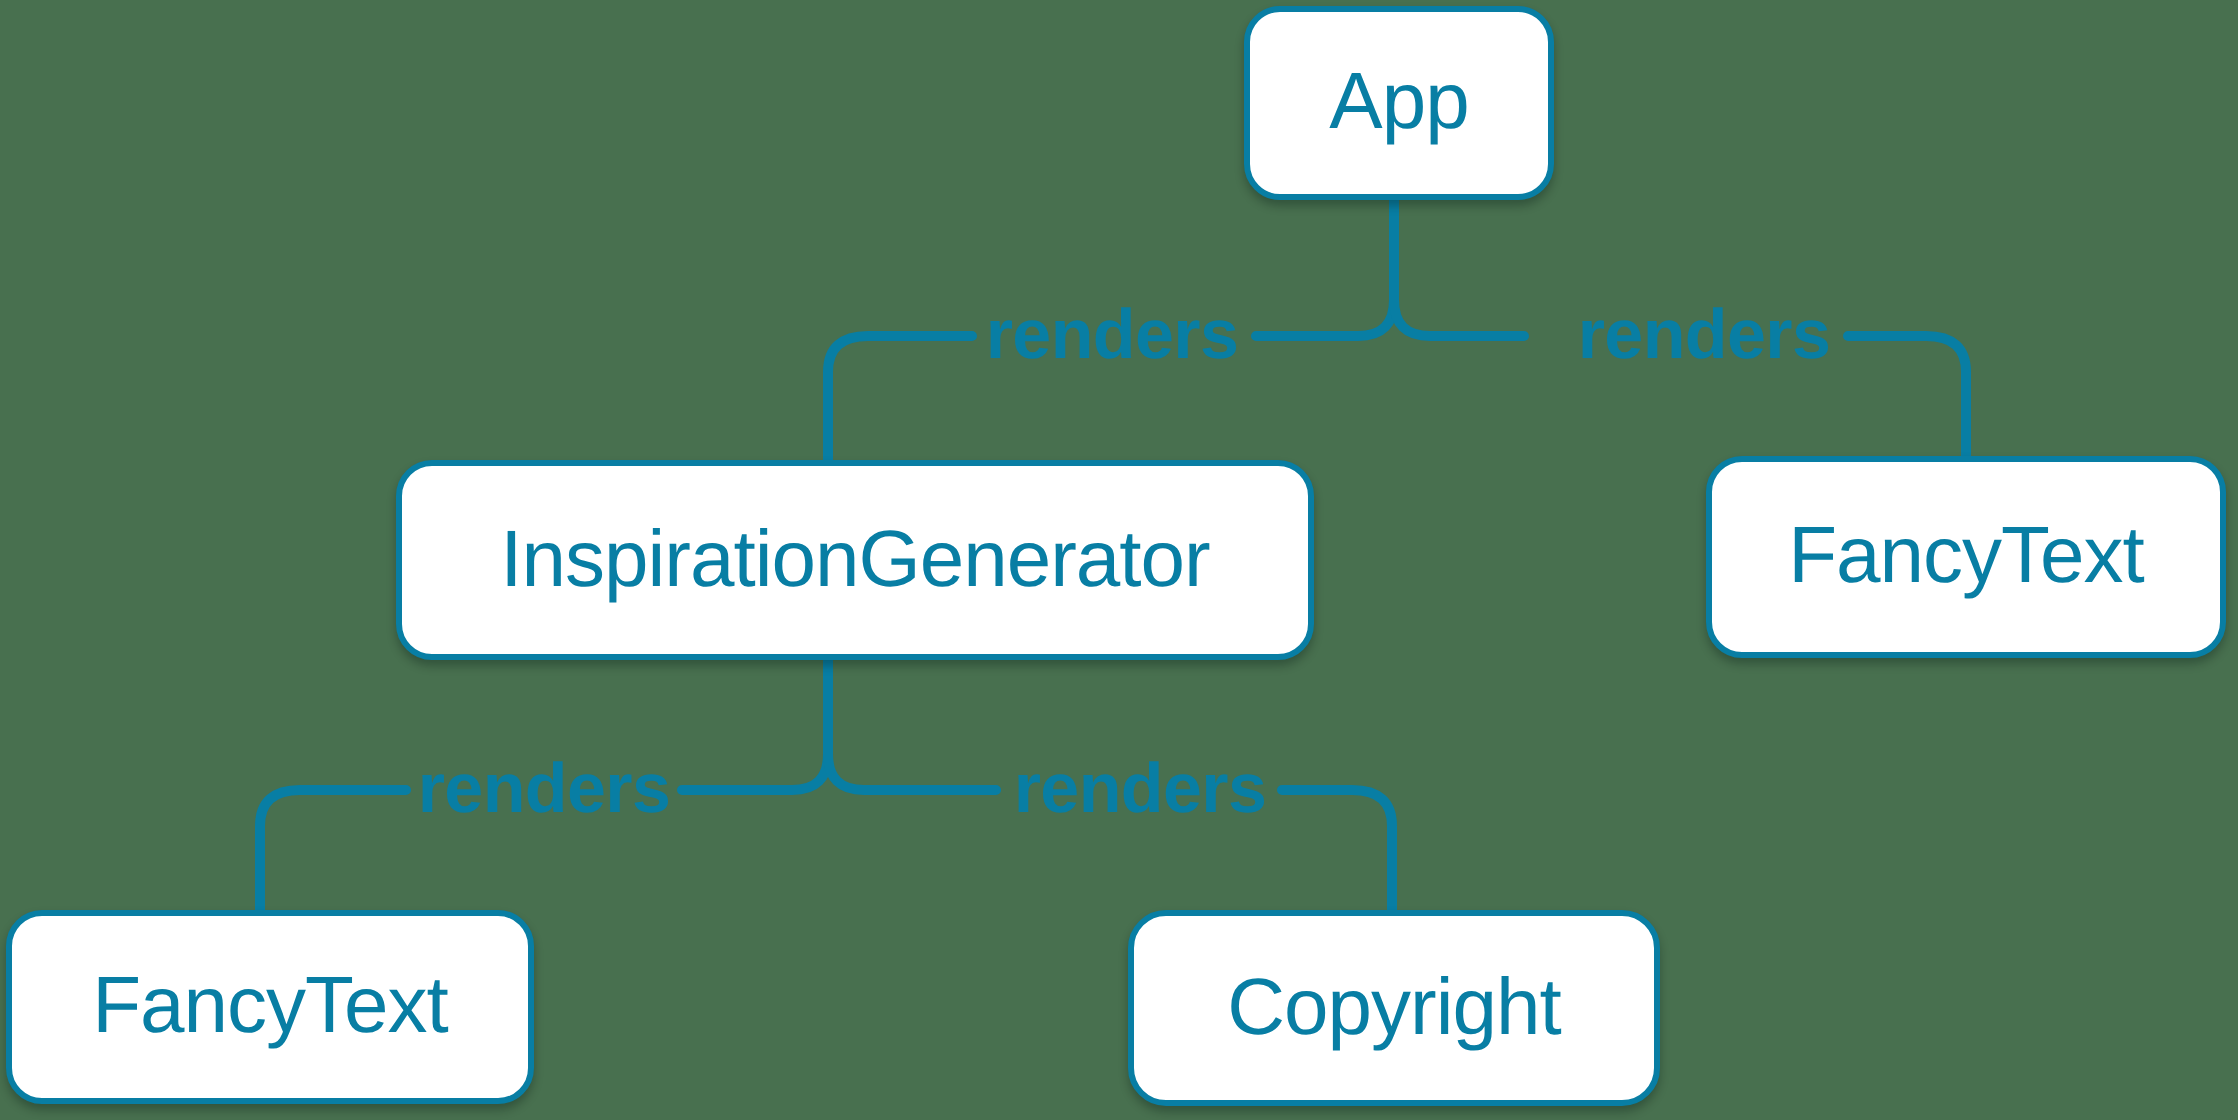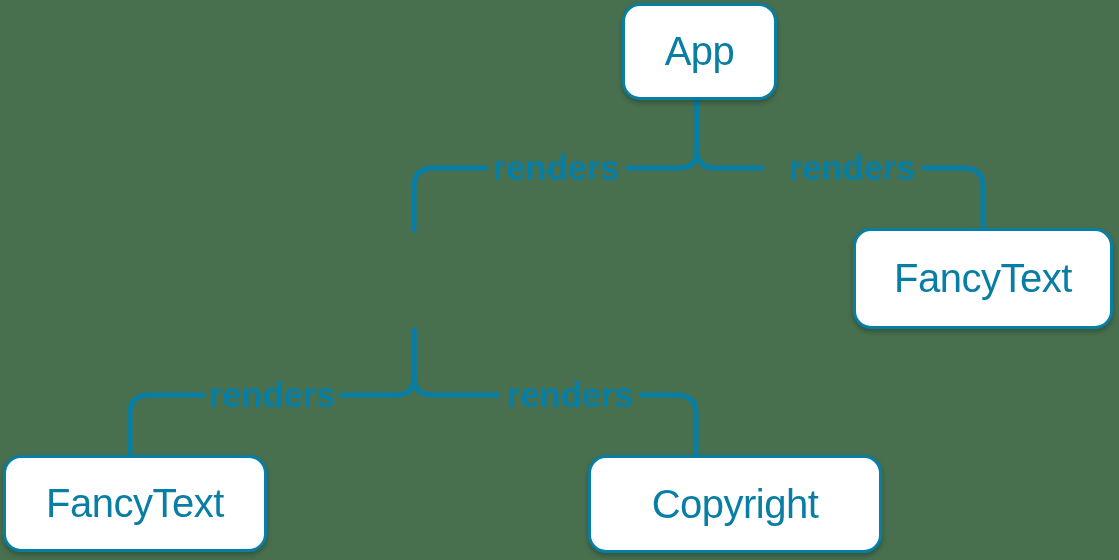--- a/index.html
+++ b/index.html
@@ -45,21 +45,21 @@
     font-size: 40px;
     font-weight: 500;
     letter-spacing: -0.5px;
     box-shadow: 0 3px 5px rgba(0, 20, 15, 0.30);
     white-space: nowrap;
   }
   .node-app      { left: 622px; top: 3px;   width: 155px; height: 97px;  }
   .node-ig       { left: 198px; top: 230px; width: 459px; height: 100px; }
   .node-ft-top   { left: 853px; top: 228px; width: 260px; height: 101px; }
   .node-ft-bot   { left: 3px;   top: 455px; width: 264px; height: 97px;  }
-  .node-copy     { left: 588px; top: 455px; width: 294px; height: 98px;  }
+  .node-copy     { left: 564px; top: 455px; width: 266px; height: 98px; border-radius: 19px;  }
   .edge-label {
     position: absolute;
     transform: translate(-50%, -50%);
     color: var(--accent);
     font-size: 35px;
     font-weight: 600;
     letter-spacing: -0.3px;
     white-space: nowrap;
   }
   .edge-label-1 { left: 556px; top: 168px; }
@@ -84,20 +84,23 @@
     <path class="edge" d="M 203 395 L 150 395 Q 130 395 130 413 L 130 455"></path>
 
     <path class="edge" d="M 414 330 L 414 377 Q 414 395 432 395 L 498 395"></path>
     <path class="edge" d="M 641 395 L 676 395 Q 696 395 696 413 L 696 455"></path>
   </svg>
 
   <div class="node node-app">
     <span>App</span>
   </div>
 
+  <div class="node node-ig">
+    <span>InspirationGenerator</span>
+  </div>
 
   <div class="node node-ft-top">
     <span>FancyText</span>
   </div>
 
   <div class="node node-ft-bot">
     <span>FancyText</span>
   </div>
 
   <div class="node node-copy">

